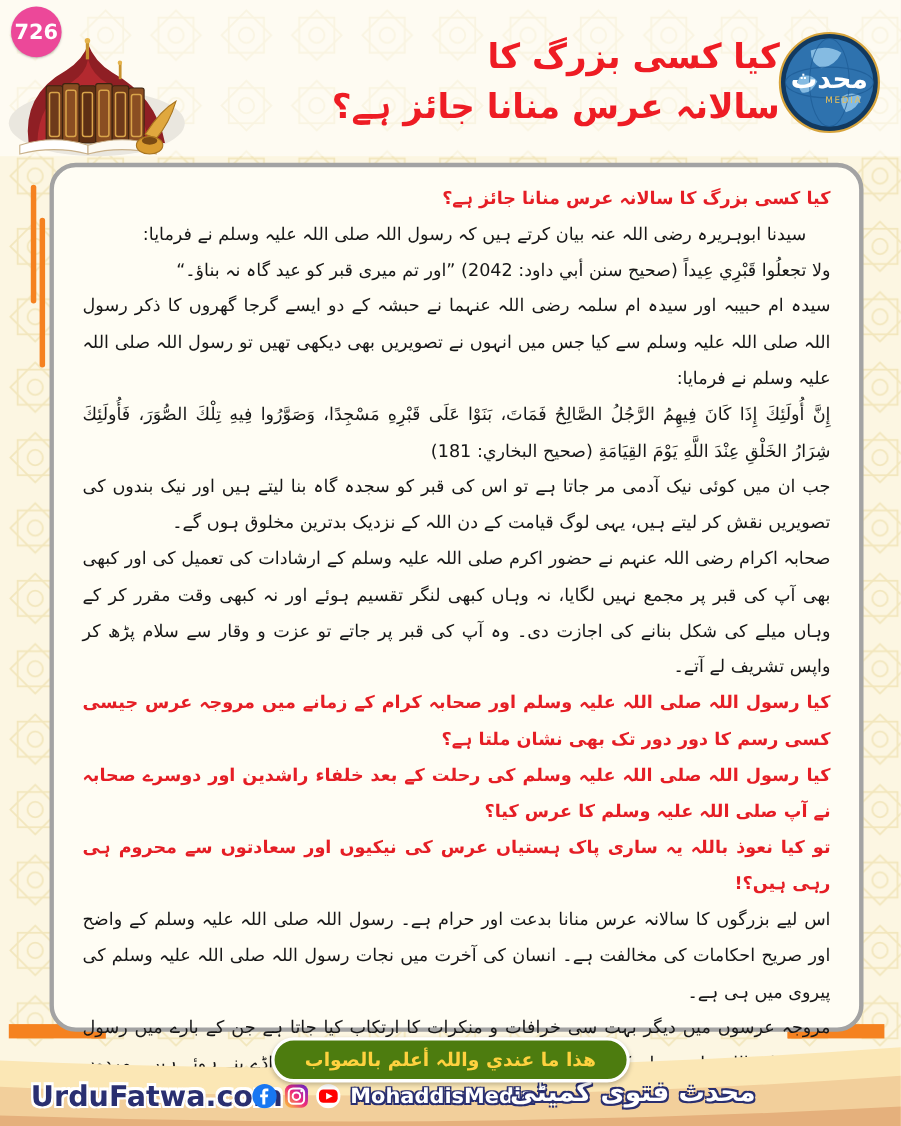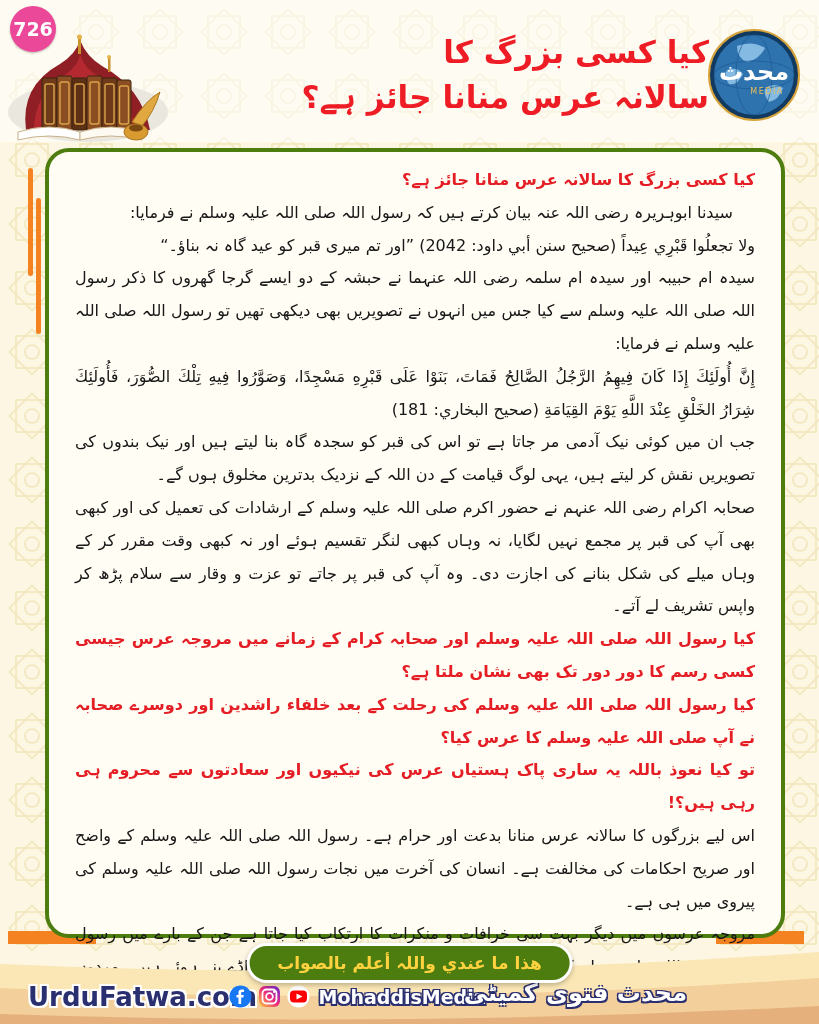--- a/index.html
+++ b/index.html
@@ -29,21 +29,21 @@
   .accent{position:absolute;background:#f58220;border-radius:3px;z-index:1;}
   .acc-v1{left:28px;top:168px;width:5px;height:108px;}
   .acc-v2{left:36px;top:198px;width:5px;height:136px;}
   .acc-bl-h{left:8px;top:931px;width:88px;height:13px;border-radius:0;}
   .acc-bl-v{left:83px;top:903px;width:13px;height:41px;border-radius:0;}
   .acc-br-h{left:716px;top:931px;width:88px;height:13px;border-radius:0;}
   .acc-br-v{left:716px;top:903px;width:13px;height:41px;border-radius:0;}
   
   .content-card{
     position:absolute;left:45px;top:148px;width:740px;height:790px;z-index:2;
-    background:#fffdf4;border:4px solid #4d7c0f;border-radius:24px;
+    background:#fffdf4;border:4px solid #a3a3a3;border-radius:24px;
     box-sizing:border-box;padding:12px 26px 8px 26px;
     direction:rtl;color:#171717;
   }
   .content-card p{margin:0;font-size:16px;line-height:2.05;text-align:justify;}
   .q-heading{color:#e51e25;font-weight:bold;text-align:right;}
   .indent{text-indent:22px;}
   .arabic{font-size:16.5px;}
   .question{color:#e51e25;font-weight:bold;}
   .q-center{text-align:center;}
   

